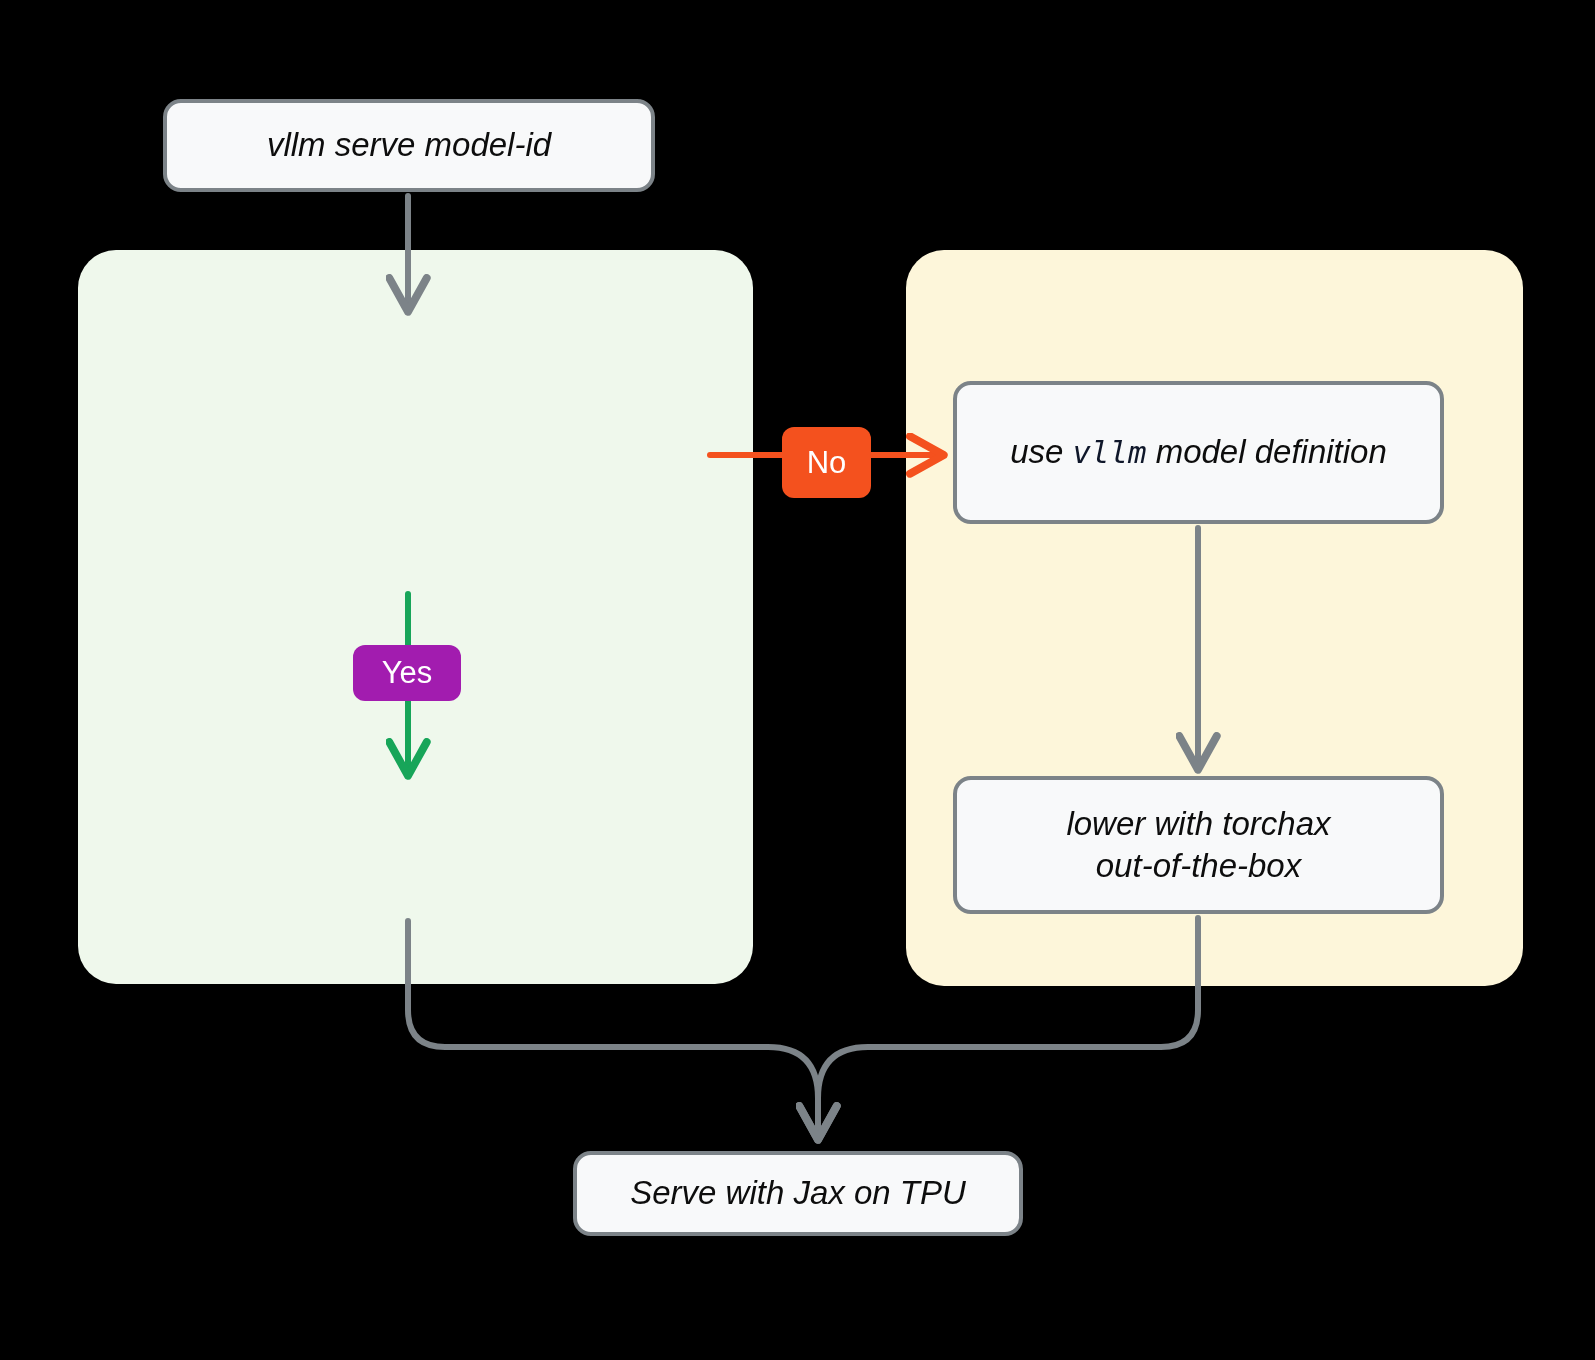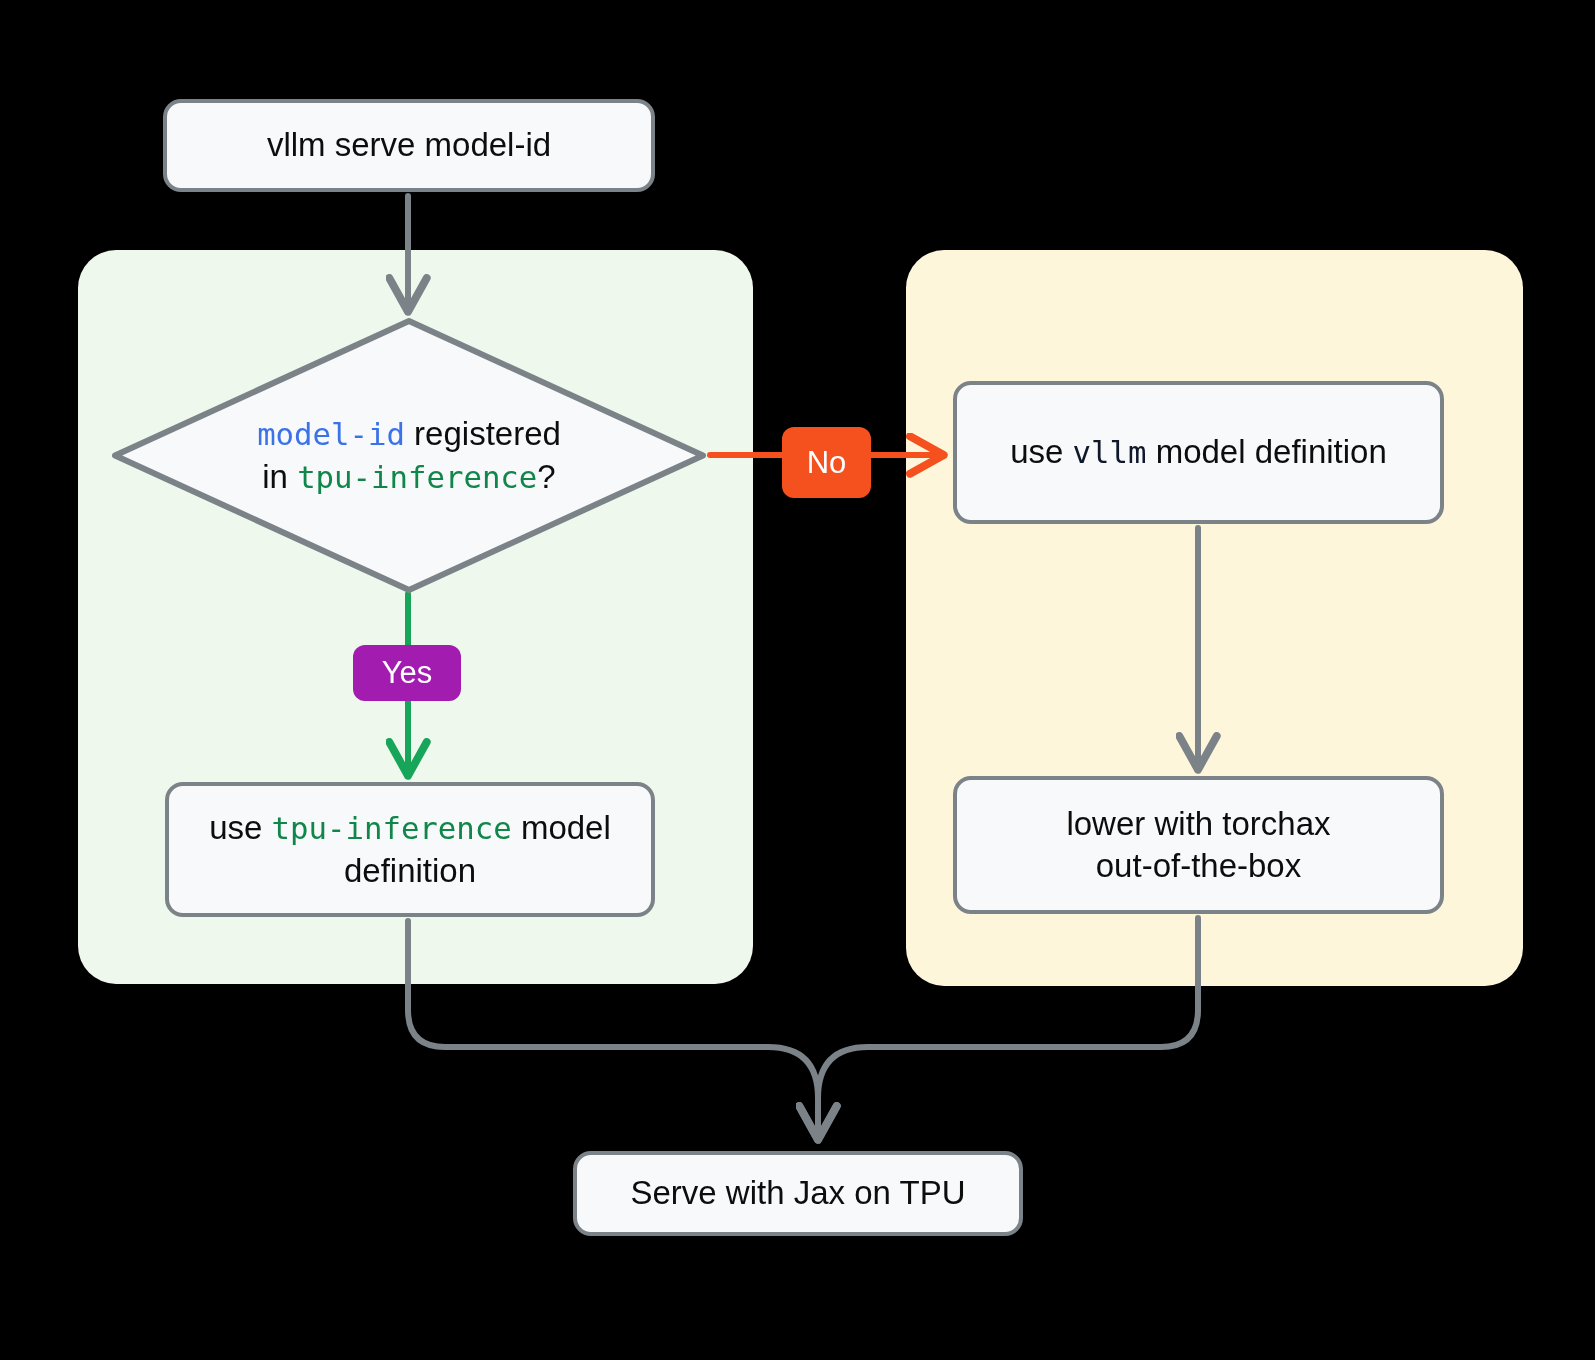--- a/index.html
+++ b/index.html
@@ -42,20 +42,21 @@
     border-radius: 18px;
     display: flex;
     align-items: center;
     justify-content: center;
     text-align: center;
     color: #0d0d0d;
     font-size: 33px;
     line-height: 1.28;
     padding: 0 16px;
     box-sizing: border-box;
+    font-style: italic;
   }
   #node-start      { left: 163px;  top: 99px;   width: 492px; height: 93px;  }
   #node-tpu-def    { left: 165px;  top: 782px;  width: 490px; height: 135px; }
   #node-vllm-def   { left: 953px;  top: 381px;  width: 491px; height: 143px; }
   #node-torchax    { left: 953px;  top: 776px;  width: 491px; height: 138px; }
   #node-end        { left: 573px;  top: 1151px; width: 450px; height: 85px;  }
 
   
   #node-decision {
     position: absolute;
@@ -130,40 +131,24 @@
 
     <path d="M 408 921 L 408 1010 Q 408 1047 445 1047 L 768 1047 Q 818 1047 818 1098 L 818 1136" fill="none" stroke="#7c8388" stroke-width="6" stroke-linecap="round" stroke-linejoin="round" marker-end="url(#arrow-gray)"></path>
 
     <path d="M 1198 918 L 1198 1010 Q 1198 1047 1161 1047 L 868 1047 Q 818 1047 818 1098 L 818 1136" fill="none" stroke="#7c8388" stroke-width="6" stroke-linecap="round" stroke-linejoin="round" marker-end="url(#arrow-gray)"></path>
   </svg>
 
   <div class="node-box" id="node-start">
     <span>vllm serve model-id</span>
   </div>
 
-  <div id="node-decision">
-    <svg viewBox="0 0 596 277" xmlns="http://www.w3.org/2000/svg">
-      <path d="M 298 4 L 592 138.5 L 298 273 L 4 138.5 Z" fill="#f8f9fa" stroke="#7c8388" stroke-width="6" stroke-linejoin="round"></path>
-    </svg>
-    <div class="diamond-label">
-      <div>
-        <span class="tok-blue">model-id</span><span> registered</span><br>
-        <span>in </span><span class="tok-green">tpu-inference</span><span>?</span>
-      </div>
-    </div>
-  </div>
 
   <div class="edge-label" id="label-yes">Yes</div>
   <div class="edge-label" id="label-no">No</div>
 
-  <div class="node-box" id="node-tpu-def">
-    <div>
-      <span>use </span><span class="tok-green">tpu-inference</span><span> model definition</span>
-    </div>
-  </div>
 
   <div class="node-box" id="node-vllm-def">
     <div>
       <span>use </span><span class="tok-orange">vllm</span><span> model definition</span>
     </div>
   </div>
 
   <div class="node-box" id="node-torchax">
     <div>
       <span>lower with torchax</span><br>

